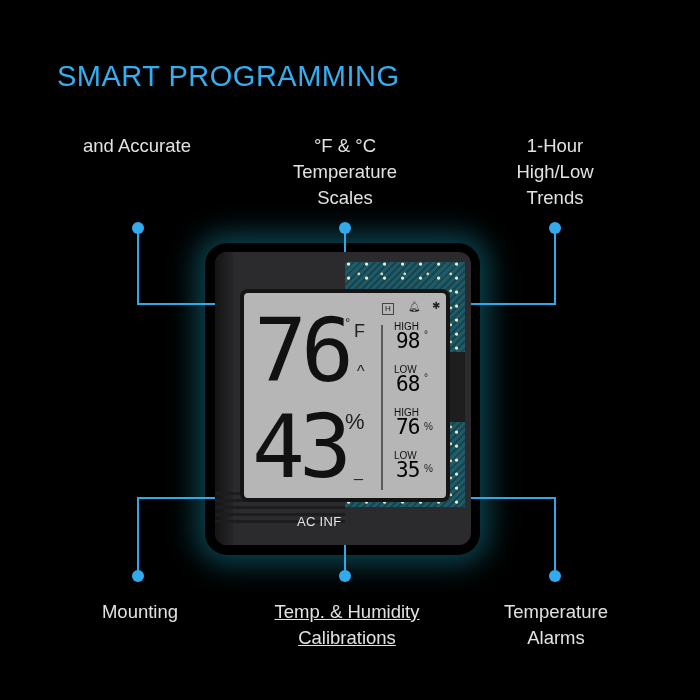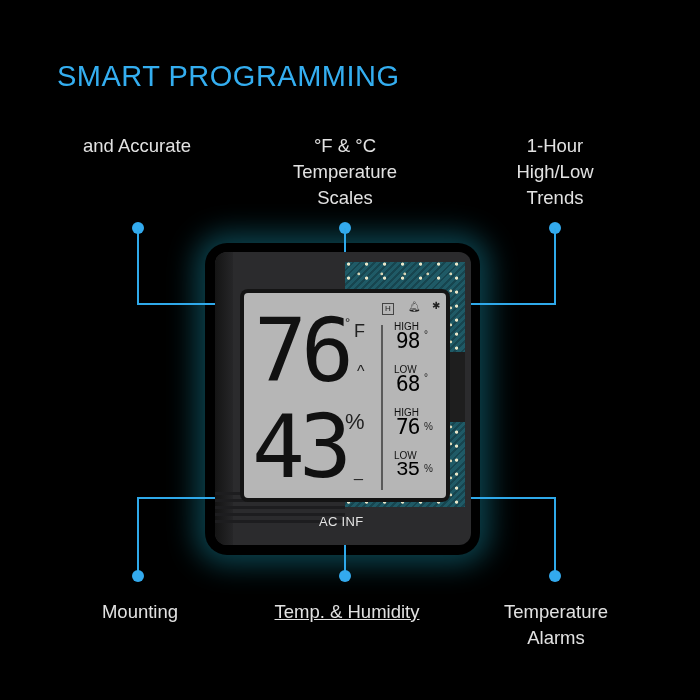--- a/index.html
+++ b/index.html
@@ -14,21 +14,21 @@
   .device .shade-left { position:absolute; left:0; top:0; width:18px; height:100%; background:linear-gradient(to right,#141414,#262628); }
   .pcb { position:absolute; left:130px; top:10px; width:120px; height:245px;
          background:
            radial-gradient(circle at 20% 15%, #e9e6c8 1.2px, transparent 2px) 0 0/18px 14px,
            radial-gradient(circle at 60% 70%, #d8d4b4 1px, transparent 1.8px) 0 0/23px 17px,
            repeating-linear-gradient(135deg, #17454f 0 2px, #1f5a66 2px 5px),
            #1b4e59; }
   .pcb .chip { position:absolute; left:100px; top:90px; width:20px; height:70px; background:#1e1e1e; }
   .vents { position:absolute; left:0; top:236px; width:100%; height:44px; }
   .vents span { display:block; height:3px; margin:4px 0; background:#1d1d1f; }
-  .brand { position:absolute; left:104px; top:262px; font-size:13px; color:#e4e4e4; letter-spacing:0.3px; }
+  .brand { position:absolute; left:82px; top:262px; font-size:13px; color:#e4e4e4; letter-spacing:0.3px; }
   .lcd { position:absolute; left:25px; top:37px; width:210px; height:213px; background:#141414; border-radius:8px; }
   .lcd-inner { position:absolute; left:4px; top:4px; width:202px; height:205px; background:#b6b6b6; border-radius:4px; color:#1a1a1a; }
   .big { position:absolute; font-family:"DejaVu Sans Mono", monospace; font-weight:normal; color:#111; }
   .icon { position:absolute; font-size:10px; color:#222; }
   .sep { position:absolute; left:137px; top:32px; width:2px; height:165px; background:#5a5a5a; }
   .small-lbl { position:absolute; font-size:10px; color:#111; }
   .small-val { position:absolute; font-family:"DejaVu Sans Mono", monospace; font-size:21px; color:#000000; letter-spacing:-1px; }
   .unit-s { position:absolute; font-size:10px; color:#222; }
 </style>
 </head>
@@ -48,20 +48,21 @@
   <div>1-Hour</div>
   <div>High/Low</div>
   <div>Trends</div>
 </div>
 
 <div class="label" style="left:40px; top:599px;">
   <div>Mounting</div>
 </div>
 <div class="label" style="left:247px; top:599px;text-decoration:underline;">
   <div>Temp. &amp; Humidity</div>
+  <div>Calibrations</div>
 </div>
 <div class="label" style="left:456px; top:599px;">
   <div>Temperature</div>
   <div>Alarms</div>
 </div>
 
 <div class="glow"></div>
 
 <div class="dot" style="left:132px; top:222px;"></div>
 <div class="line" style="left:137px; top:228px; width:2px; height:77px;"></div>
@@ -122,17 +123,17 @@
 
       <div class="small-lbl" style="left:150px; top:71px;">LOW</div>
       <div class="small-val" style="left:152px; top:79px;">68</div>
       <div class="unit-s" style="left:180px; top:79px;">°</div>
 
       <div class="small-lbl" style="left:150px; top:114px;">HIGH</div>
       <div class="small-val" style="left:152px; top:122px;">76</div>
       <div class="unit-s" style="left:180px; top:128px;">%</div>
 
       <div class="small-lbl" style="left:150px; top:157px;">LOW</div>
-      <div class="small-val" style="left:152px; top:165px;font-family:Liberation Mono, monospace;">35</div>
+      <div class="small-val" style="left:152px; top:165px;">35</div>
       <div class="unit-s" style="left:180px; top:170px;">%</div>
     </div>
   </div>
 </div>
 
 </body></html>

